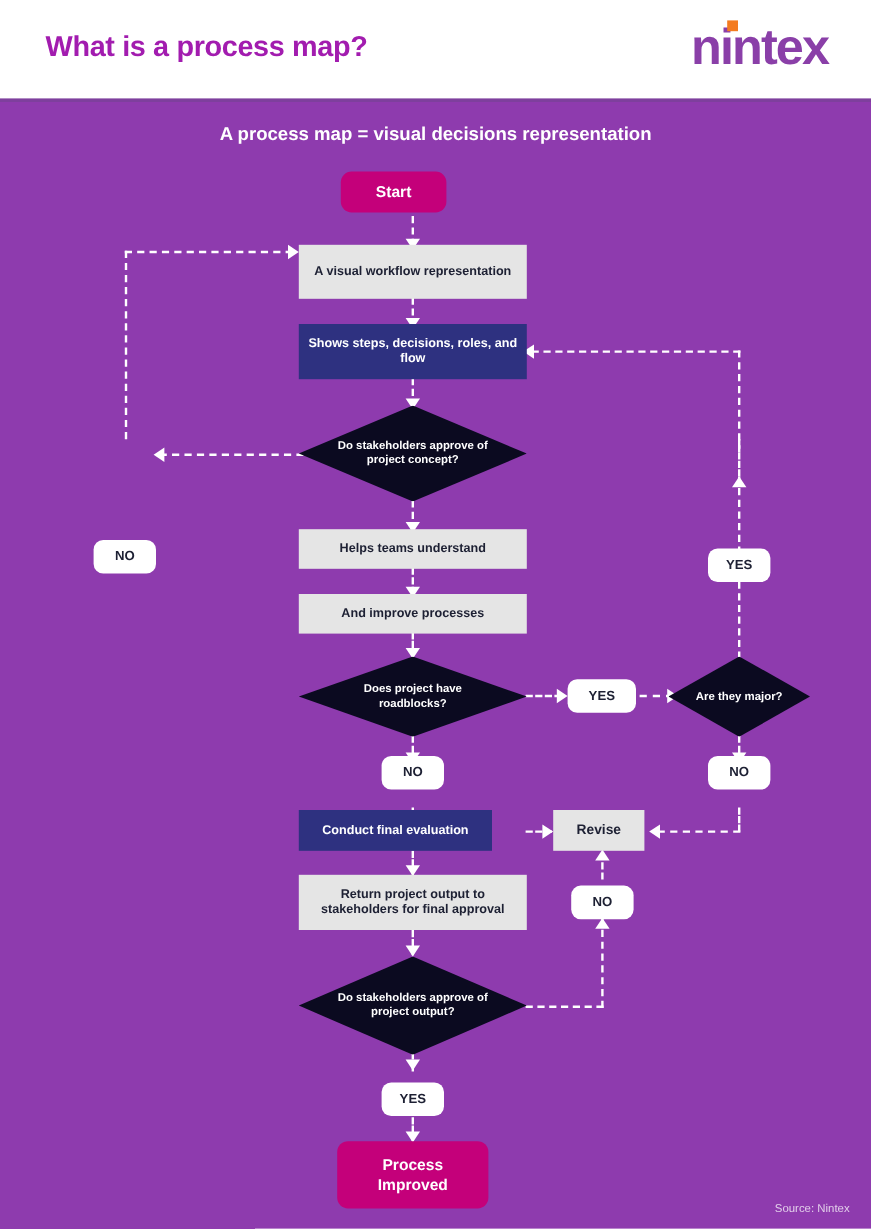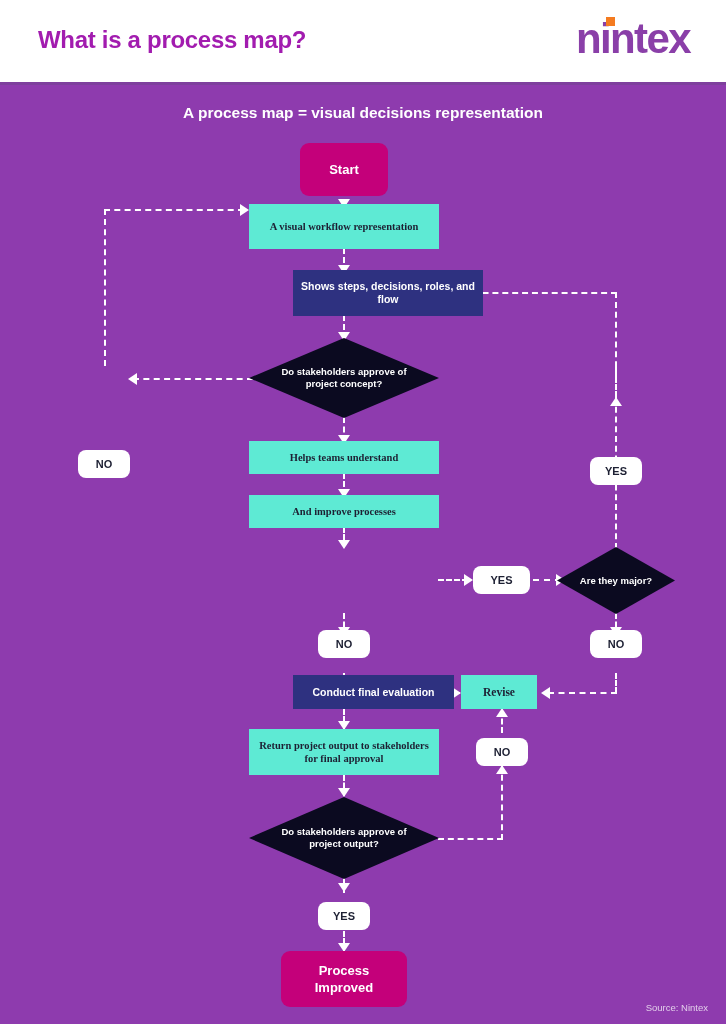--- a/index.html
+++ b/index.html
@@ -68,28 +68,26 @@
     z-index: 3;
   }
   .node-terminator {
     background: #C4007A;
     color: #ffffff;
     border-radius: 9px;
     font-size: 13px;
     line-height: 16px;
   }
   .node-process-white {
-    background: #5eead4;
+    background: #e5e5e5;
     color: #1D2033;
-    font-family: Liberation Serif, serif;
   }
   .node-process-blue {
     background: #2E3180;
     color: #ffffff;
-    margin-left: 44px;
   }
   .node-label {
     background: #ffffff;
     color: #1D2033;
     border-radius: 8px;
     font-size: 11px;
   }
 
   
   .node-decision {
@@ -235,21 +233,21 @@
 
     <div class="conn conn-v" style="left:501px; top:625px; height:23px;"></div>
     <div class="arrow arrow-up" style="left:496px; top:623px;"></div>
 
     <div class="conn conn-v" style="left:343px; top:782px; height:26px;"></div>
     <div class="arrow arrow-down" style="left:338px; top:798px;"></div>
 
     <div class="conn conn-v" style="left:343px; top:846px; height:20px;"></div>
     <div class="arrow arrow-down" style="left:338px; top:858px;"></div>
 
-    <div class="node node-terminator" style="left:300px; top:58px; width:88px; height:53px;">
+    <div class="node node-terminator" style="left:284px; top:58px; width:88px; height:34px;">
       <span>Start</span>
     </div>
 
     <div class="node node-process-white" style="left:249px; top:119px; width:190px; height:45px;">
       <span>A visual workflow representation</span>
     </div>
 
     <div class="node node-process-blue" style="left:249px; top:185px; width:190px; height:46px;">
       <span>Shows steps, decisions, roles, and flow</span>
     </div>
@@ -268,20 +266,24 @@
     </div>
 
     <div class="node node-process-white" style="left:249px; top:410px; width:190px; height:33px;">
       <span>And improve processes</span>
     </div>
 
     <div class="node node-process-white" style="left:249px; top:356px; width:190px; height:33px;">
       <span>Helps teams understand</span>
     </div>
 
+    <div class="node-decision" style="left:249px; top:462px; width:190px; height:67px;">
+      <div class="dia-shape"></div>
+      <div class="dia-text">Does project have roadblocks?</div>
+    </div>
 
     <div class="node node-label" style="left:473px; top:481px; width:57px; height:28px;">
       <span>YES</span>
     </div>
 
     <div class="node-decision" style="left:557px; top:462px; width:118px; height:67px;">
       <div class="dia-shape"></div>
       <div class="dia-text" style="padding:0 16px;">Are they major?</div>
     </div>
 

